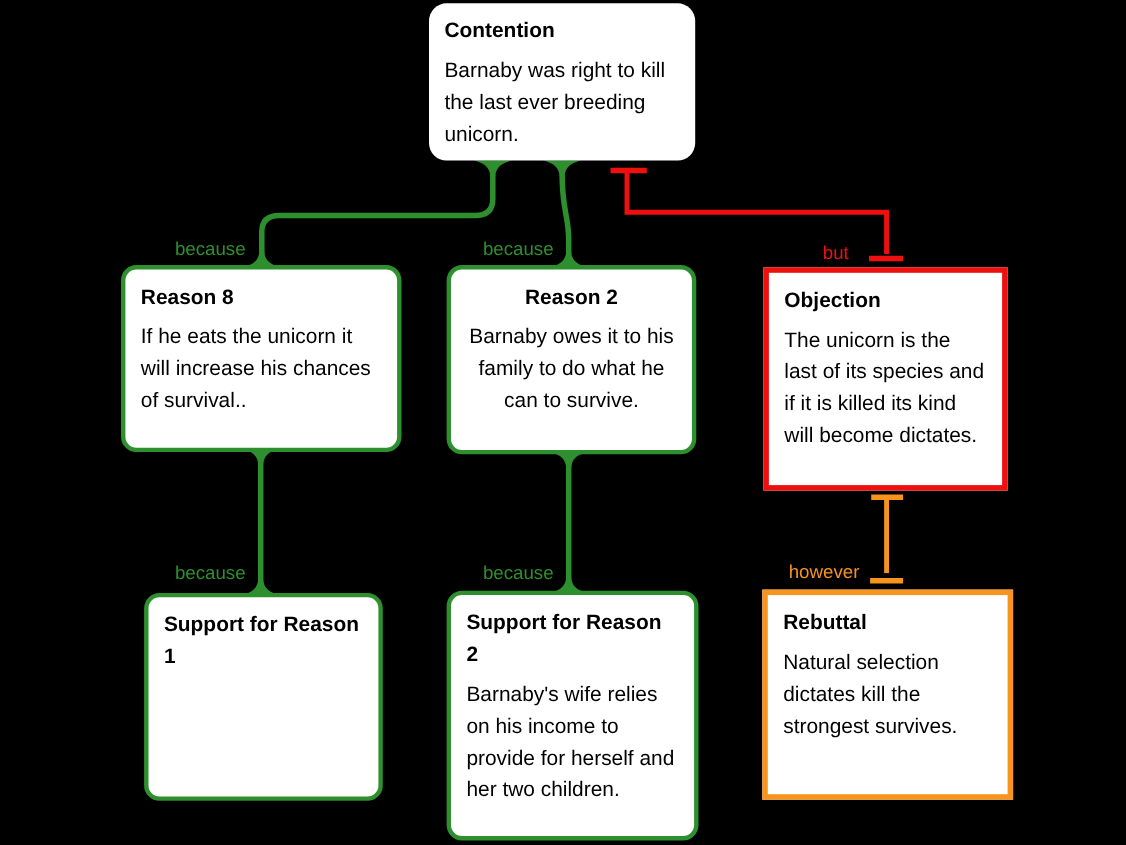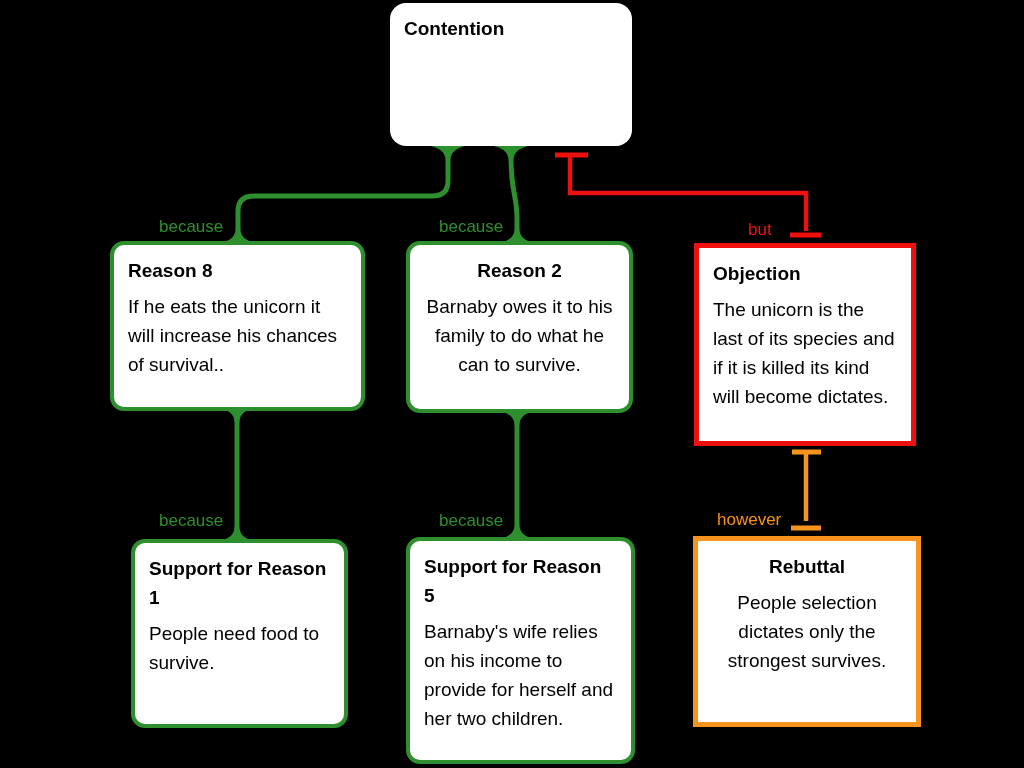--- a/index.html
+++ b/index.html
@@ -17,21 +17,21 @@
     background:var(--node-fill,#fff);
     color:var(--text,#000);
     font-size:19px;
     line-height:29px;
     padding:11px 14px 10px 14px;
   }
   .node .title{font-weight:bold;margin-bottom:7px;}
   .node.plain{border:none;border-radius:16px;}
   .node.green{border:4px solid var(--support,#2e8f2e);border-radius:14px;}
   .node.red{border:5px solid var(--objection,#ee0f0f);border-radius:0;}
-  .node.orange{border:5px solid var(--rebuttal,#f7941e);border-radius:0;text-align:center;}
+  .node.orange{border:5px solid var(--rebuttal,#f7941e);border-radius:0;}
   .clabel{
     position:absolute;
     font-size:17px;
     line-height:18px;
     white-space:nowrap;
   }
   .clabel.green-t{color:var(--support,#2e8f2e);text-align:center;}
   .clabel.red-t{color:var(--objection,#ee0f0f);}
   .clabel.orange-t{color:var(--rebuttal,#f7941e);}
   .cg{stroke:var(--support,#2e8f2e);fill:none;stroke-width:5;}
@@ -80,50 +80,50 @@
 
     <g>
       <line class="baro" x1="792" y1="452" x2="821" y2="452"></line>
       <path class="co" d="M806,454 L806,521"></path>
       <line class="baro" x1="791" y1="528" x2="821" y2="528"></line>
     </g>
   </svg>
 
   <div class="node plain" style="left:390px;top:3px;width:242px;height:143px;">
     <div class="title">Contention</div>
+    <div class="body">Barnaby was right to kill the last ever breeding unicorn.</div>
   </div>
 
   <div class="node green" style="left:110px;top:241px;width:255px;height:170px;">
     <div class="title">Reason 8</div>
     <div class="body">If he eats the unicorn it will increase his chances of survival..</div>
   </div>
 
   <div class="node green" style="left:406px;top:241px;width:227px;height:172px;text-align:center;">
     <div class="title">Reason 2</div>
     <div class="body">Barnaby owes it to his family to do what he can to survive.</div>
   </div>
 
   <div class="node red" style="left:694px;top:243px;width:222px;height:203px;">
     <div class="title">Objection</div>
     <div class="body">The unicorn is the last of its species and if it is killed its kind will become dictates.</div>
   </div>
 
   <div class="node green" style="left:131px;top:539px;width:217px;height:189px;">
     <div class="title">Support for Reason 1</div>
-    <div class="body">People need food to survive.</div>
   </div>
 
   <div class="node green" style="left:406px;top:537px;width:229px;height:227px;">
-    <div class="title">Support for Reason 5</div>
+    <div class="title">Support for Reason 2</div>
     <div class="body">Barnaby's wife relies on his income to provide for herself and her two children.</div>
   </div>
 
   <div class="node orange" style="left:693px;top:536px;width:228px;height:191px;">
     <div class="title">Rebuttal</div>
-    <div class="body">People selection dictates only the strongest survives.</div>
+    <div class="body">Natural selection dictates kill the strongest survives.</div>
   </div>
 
   <span class="clabel green-t" style="left:159px;top:218px;">because</span>
   <span class="clabel green-t" style="left:439px;top:218px;">because</span>
   <span class="clabel red-t" style="left:748px;top:221px;">but</span>
   <span class="clabel green-t" style="left:159px;top:512px;">because</span>
   <span class="clabel green-t" style="left:439px;top:512px;">because</span>
   <span class="clabel orange-t" style="left:717px;top:511px;">however</span>
 
 </div>

